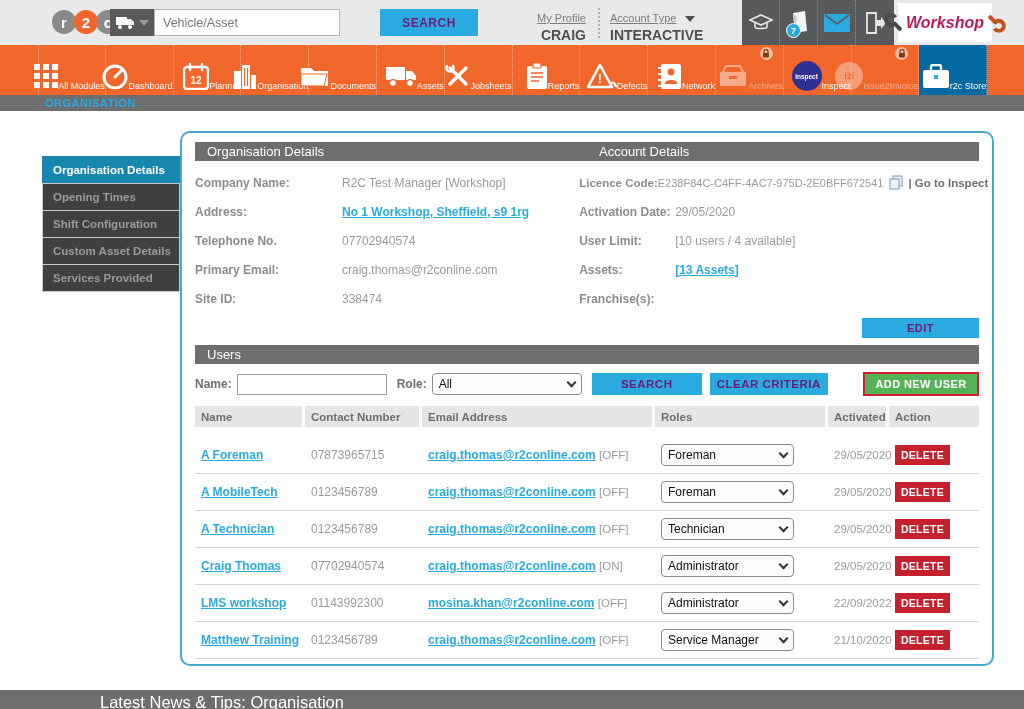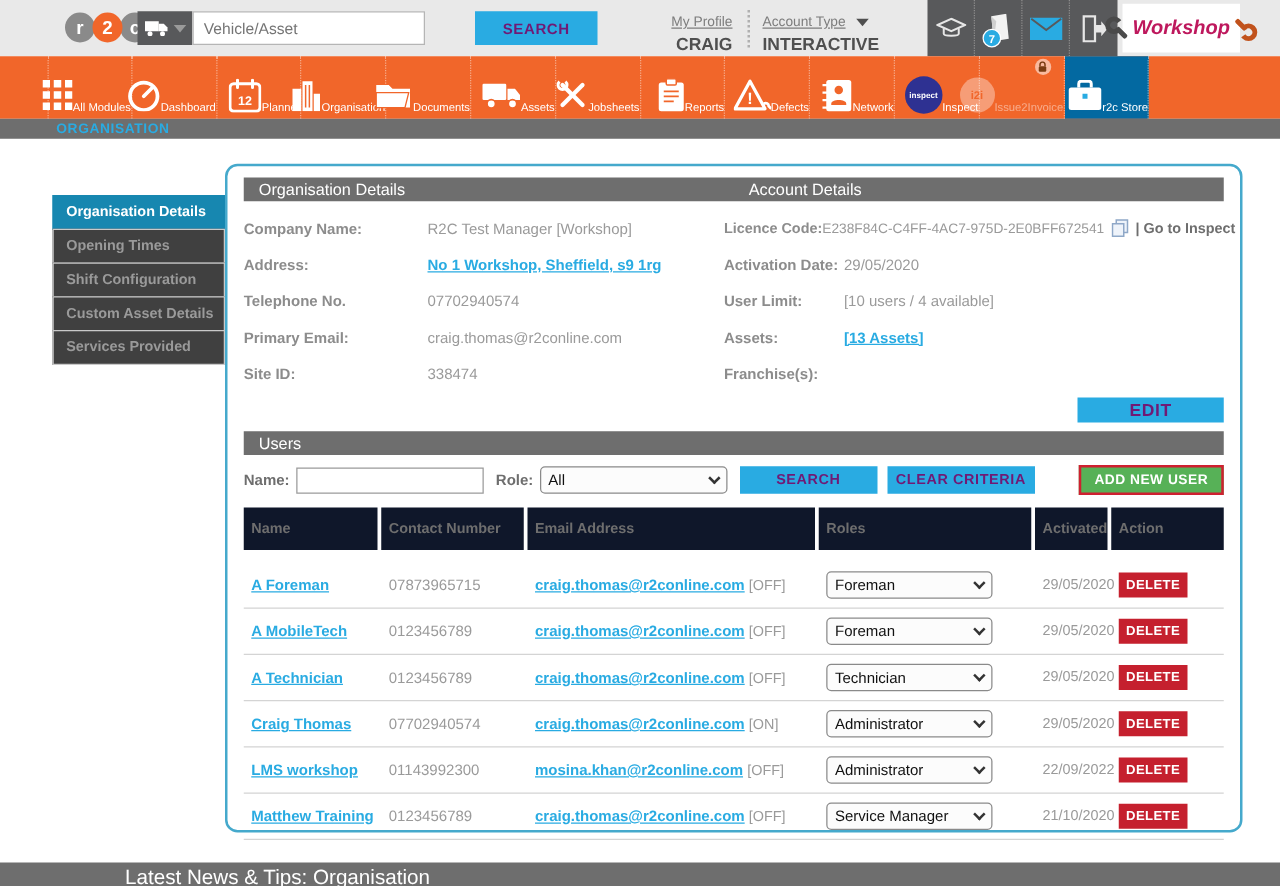--- a/index.html
+++ b/index.html
@@ -83,40 +83,40 @@
   .drow { display:flex; align-items:center; height:29px; font-size:12px; white-space:nowrap; }
   .dlabel { font-weight:bold; color:#8c8c8c; }
   .dcol-left .dlabel { width:147px; } .dcol-right .dlabel { width:96px; }
   .dvalue { color:#9a9a9a; }
   a.cy, .cy-link { color:#29abe2; font-weight:bold; text-decoration:underline; cursor:pointer; }
   .licence-row { font-size:11px; }
   .licence-val { color:#9a9a9a; }
   .goto-inspect { color:#6e6e6e; font-weight:bold; font-size:11.5px; margin-left:4px; cursor:pointer; }
   .copy-ic { margin-left:6px; cursor:pointer; }
   .edit-wrap { display:flex; justify-content:flex-end; margin:5px 0 7px; }
-  .edit-btn { width:117px; height:20px; font-size:14px; }
+  .edit-btn { width:117px; height:20px; font-size:11px; }
 
   
   .users-head { height:19px; background:#6e6e6e; color:#fff; font-size:13px; display:flex;
     align-items:center; padding-left:12px; }
   .filter-row { display:flex; align-items:center; margin-top:8px; height:24px; font-size:12px; }
   .flabel { font-weight:bold; color:#6e6e6e; margin-right:5px; }
   .name-filter { width:150px; height:21px; border:1px solid #9a9a9a; font-family:inherit; font-size:12px;
     padding:0 4px; margin-right:10px; }
   .selbox { height:22px; border:1px solid #8a8a8a; border-radius:4px; background:#fcfcfc; display:flex;
     align-items:center; padding:0 6px; font-size:12px; color:#111; cursor:pointer; justify-content:space-between; }
   .role-filter { width:150px; margin-right:10px; }
   .chev { width:7px; height:7px; border-right:2px solid #333; border-bottom:2px solid #333;
     transform:rotate(45deg); margin-top:-3px; }
   .f-search { width:110px; height:22px; font-size:11.5px; margin-right:8px; }
   .f-clear { width:118px; height:22px; font-size:11.5px; }
   .add-btn { margin-left:auto; width:116px; height:24px; background:#57b157; border:2px solid #cf2030;
     color:#fff; font-weight:bold; font-size:11px; font-family:inherit; letter-spacing:.4px; cursor:pointer; }
   .uhead { display:flex; gap:3px; margin-top:10px; }
-  .hcell { background:#0f172a; height:34px; font-size:11.5px; font-weight:bold; color:#6e6e6e;
+  .hcell { background:#e5e5e5; height:21px; font-size:11.5px; font-weight:bold; color:#6e6e6e;
     display:flex; align-items:center; padding-left:6px; }
   .uhead .hcell:nth-child(1){ width:107px; } .uhead .hcell:nth-child(2){ width:114px; }
   .uhead .hcell:nth-child(3){ width:230px; } .uhead .hcell:nth-child(4){ width:170px; }
   .uhead .hcell:nth-child(5){ width:58px; }  .uhead .hcell:nth-child(6){ flex:1; }
   .ubody { margin-top:10px; }
   .urow { display:flex; gap:3px; align-items:center; height:37px; border-bottom:1px solid #d4d4d4;
     font-size:12px; }
   .urow > div { padding-left:6px; }
   .c-name { width:107px; } .c-contact { width:114px; color:#9a9a9a; } .c-email { width:230px; white-space:nowrap; }
   .c-roles { width:170px; } .c-activated { width:58px; color:#9a9a9a; font-size:11.5px; } .c-action { flex:1; }
@@ -333,20 +333,36 @@
           <rect x="4" y="1" width="20" height="25" rx="2" fill="#fff"></rect>
           <g stroke="#fff" stroke-width="1.8">
             <path d="M1 5h5M1 11h5M1 17h5M1 23h5"></path>
           </g>
           <circle cx="14" cy="9" r="3.4" fill="#f1662a"></circle>
           <path d="M8 20c0-4 12-4 12 0v1H8z" fill="#f1662a"></path>
         </svg>
     </span>
     <span class="nlabel">Network</span>
   </div>
+  <div class="nav-item locked">
+    <span class="icon-wrap">
+      <svg width="30" height="24" viewBox="0 0 30 24">
+          <path d="M2 8h26v14H2z" fill="#fff"></path>
+          <path d="M5 8 8 2h14l3 6" fill="none" stroke="#fff" stroke-width="2"></path>
+          <rect x="11" y="12" width="8" height="3" fill="#f1662a"></rect>
+        </svg>
+    </span>
+    <span class="nlabel">Archives</span>
+    <span class="lock-badge">
+      <svg width="8" height="9" viewBox="0 0 8 9">
+          <path d="M2 4V2.6a2 2 0 0 1 4 0V4" fill="none" stroke="#7a3c12" stroke-width="1.2"></path>
+          <rect x="1" y="4" width="6" height="4.4" rx="1" fill="#7a3c12"></rect>
+        </svg>
+    </span>
+  </div>
   <div class="nav-item">
     <span class="icon-wrap">
       <span class="inspect-circle">inspect</span>
     </span>
     <span class="nlabel">Inspect</span>
   </div>
   <div class="nav-item locked">
     <span class="icon-wrap">
       <span class="i2i-circle">i2i</span>
     </span>

